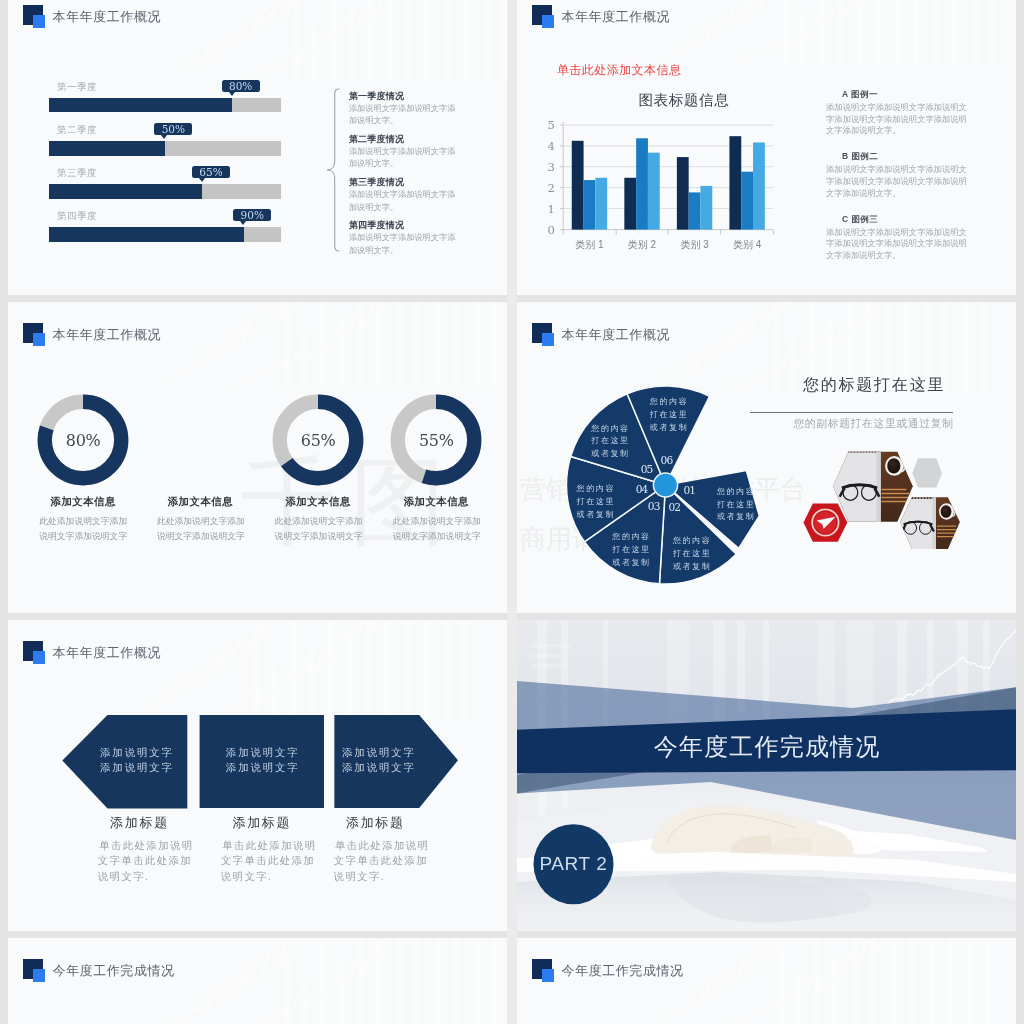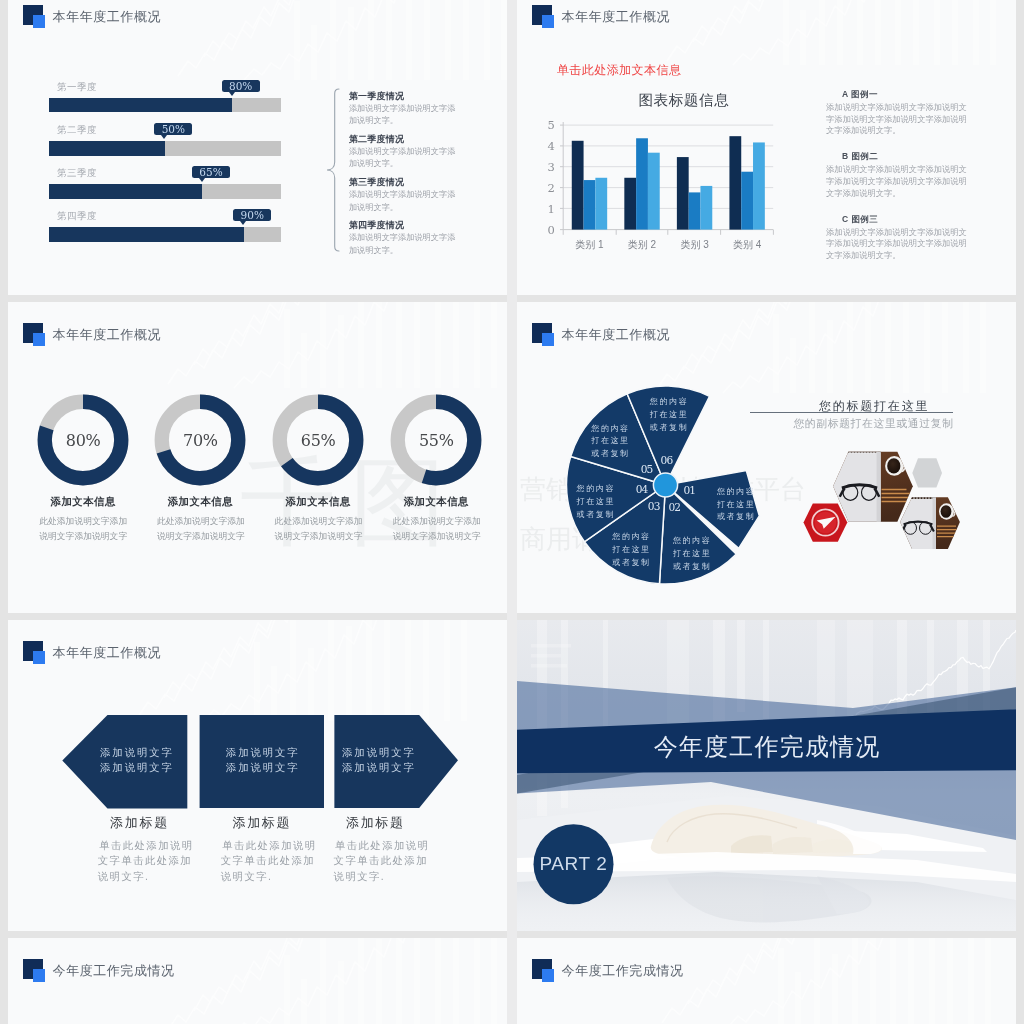--- a/index.html
+++ b/index.html
@@ -54,22 +54,22 @@
   
   .donut{position:absolute;width:92px;height:92px;}
   .donut .val{position:absolute;inset:0;display:flex;align-items:center;justify-content:center;
               font-size:16px;color:#46484b;font-family:"DejaVu Serif",serif;letter-spacing:-.3px;}
   .d-h{position:absolute;width:120px;text-align:center;font-size:10.4px;font-weight:700;
        color:#32373e;letter-spacing:.5px;line-height:12px;}
   .d-p{position:absolute;width:92px;text-align:center;font-size:8.8px;color:#949a9f;
        line-height:15.6px;}
 
   
-  .s4-title{position:absolute;left:256.2px;top:94px;width:200px;text-align:center;
-            font-size:12px;line-height:20px;color:#3b424c;letter-spacing:1.8px;text-indent:1.8px;}
+  .s4-title{position:absolute;left:256.2px;top:73px;width:200px;text-align:center;
+            font-size:16px;line-height:20px;color:#3b424c;letter-spacing:1.8px;text-indent:1.8px;}
   .s4-rule{position:absolute;left:232.8px;top:110.5px;width:203.6px;height:1.4px;background:#66707c;}
   .s4-sub{position:absolute;left:256.2px;top:115px;width:200px;text-align:center;
           font-size:10.8px;line-height:13px;color:#a3a8ae;letter-spacing:.65px;text-indent:.65px;}
 
   
   .chev-txt{position:absolute;text-align:center;color:#c7d5e6;
             font-size:10.4px;line-height:15.7px;letter-spacing:1.9px;text-indent:1.9px;width:120px;}
   .c-h{position:absolute;width:120px;text-align:center;font-size:13px;line-height:15px;
        color:#35393f;letter-spacing:1.7px;text-indent:1.7px;}
   .c-p{position:absolute;width:96px;font-size:10.4px;color:#9aa0a7;line-height:15.8px;
@@ -285,27 +285,20 @@
     <span class="ttxt">本年年度工作概况</span>
   </div>
 
   <div class="donut" style="left:29.2px;top:92.8px">
     <svg viewBox="0 0 92 92" width="92" height="92">
       <circle cx="46" cy="46" r="38.25" fill="none" stroke="#c8c8c8" stroke-width="14.3"></circle>
       <circle cx="46" cy="46" r="38.25" fill="none" stroke="#16365f" stroke-width="14.3" stroke-dasharray="192.3 240.4" transform="rotate(-90 46 46)"></circle>
     </svg>
     <span class="val">80%</span>
   </div>
-  <div class="donut" style="left:146.4px;top:92.8px">
-    <svg viewBox="0 0 92 92" width="92" height="92">
-      <circle cx="46" cy="46" r="38.25" fill="none" stroke="#c8c8c8" stroke-width="14.3"></circle>
-      <circle cx="46" cy="46" r="38.25" fill="none" stroke="#16365f" stroke-width="14.3" stroke-dasharray="168.3 240.4" transform="rotate(-90 46 46)"></circle>
-    </svg>
-    <span class="val">70%</span>
-  </div>
   <div class="donut" style="left:264.1px;top:92.8px">
     <svg viewBox="0 0 92 92" width="92" height="92">
       <circle cx="46" cy="46" r="38.25" fill="none" stroke="#c8c8c8" stroke-width="14.3"></circle>
       <circle cx="46" cy="46" r="38.25" fill="none" stroke="#16365f" stroke-width="14.3" stroke-dasharray="156.3 240.4" transform="rotate(-90 46 46)"></circle>
     </svg>
     <span class="val">65%</span>
   </div>
   <div class="donut" style="left:382.3px;top:92.8px">
     <svg viewBox="0 0 92 92" width="92" height="92">
       <circle cx="46" cy="46" r="38.25" fill="none" stroke="#c8c8c8" stroke-width="14.3"></circle>

